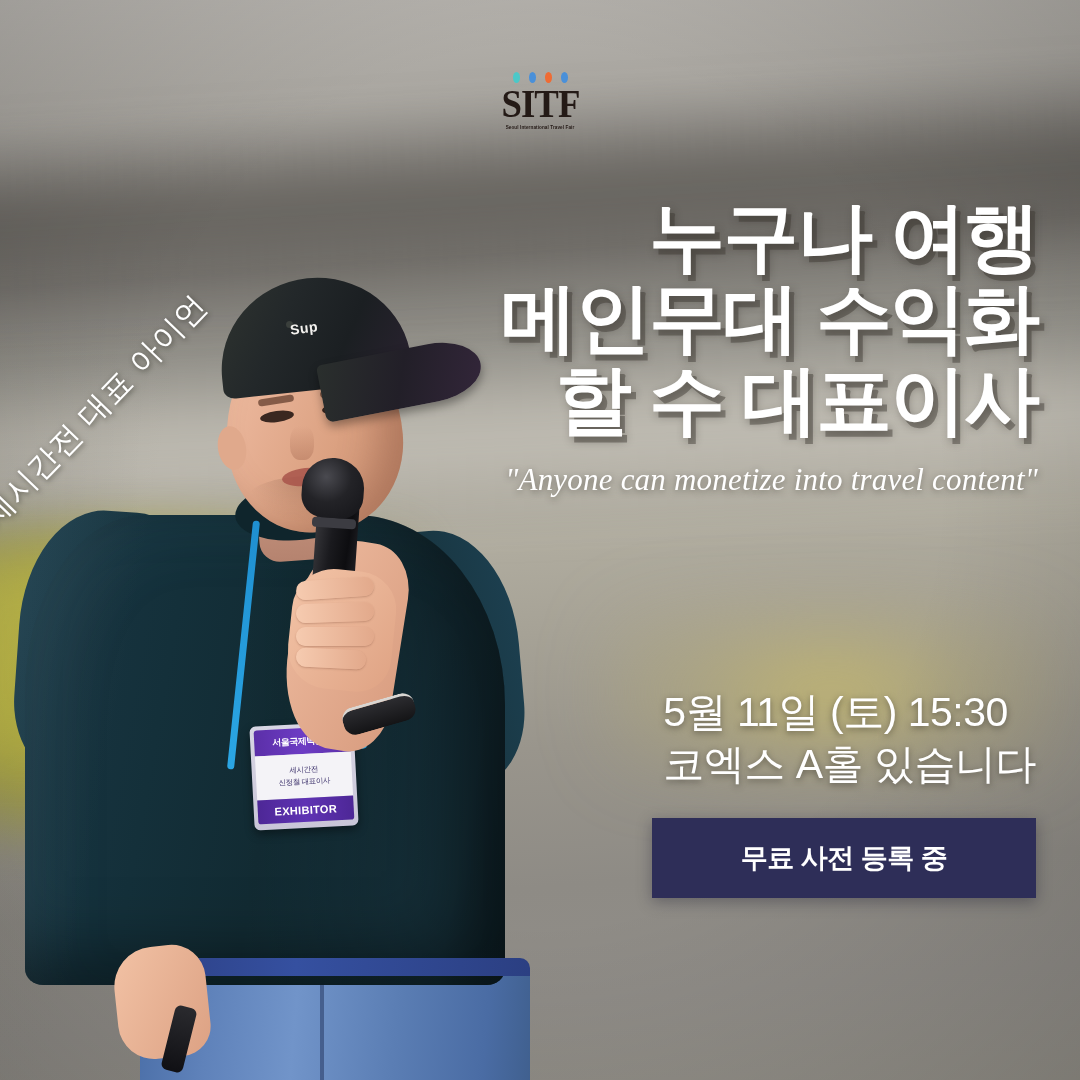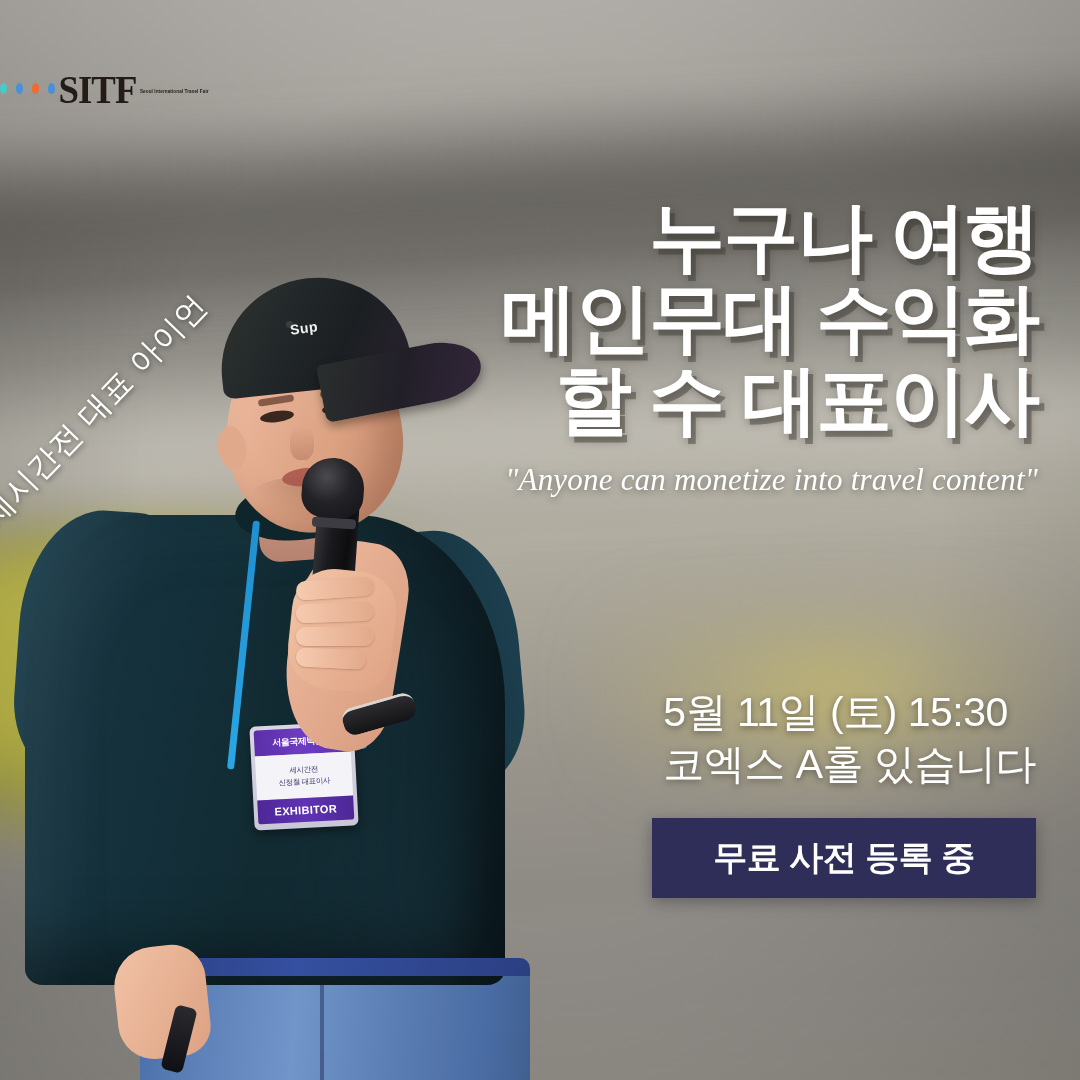--- a/index.html
+++ b/index.html
@@ -74,21 +74,21 @@
     filter:blur(34px);
   }
   .bg-vignette{
     position:absolute; inset:0;
     background:radial-gradient(ellipse at 50% 45%, rgba(0,0,0,0) 52%, rgba(0,0,0,.16) 100%);
   }
 
   
   .logo{
     position:absolute; left:0; right:0; top:72px;
-    display:flex; flex-direction:row; align-items:center;
+    display:flex; flex-direction:column; align-items:center;
     z-index:6;
   }
   .logo-dots{ display:flex; gap:9px; margin-bottom:3px; }
   .logo-dots i{
     display:block; width:7px; height:11px; border-radius:4px/6px;
   }
   .logo-word{
     font-family:"Liberation Serif", serif;
     font-weight:700;
     font-size:40px;
@@ -396,21 +396,21 @@
 
   
   .cta{
     position:absolute;
     right:44px; top:818px;
     width:384px; height:80px;
     background:#2e2e58;
     border:none;
     color:#ffffff;
     font-family:"Liberation Sans", sans-serif;
-    font-size:34px;
+    font-size:27px;
     font-weight:700;
     letter-spacing:-.5px;
     z-index:8;
     cursor:pointer;
     box-shadow:0 4px 14px rgba(20,20,40,.35);
   }
 </style>
 </head>
 <body>
 

